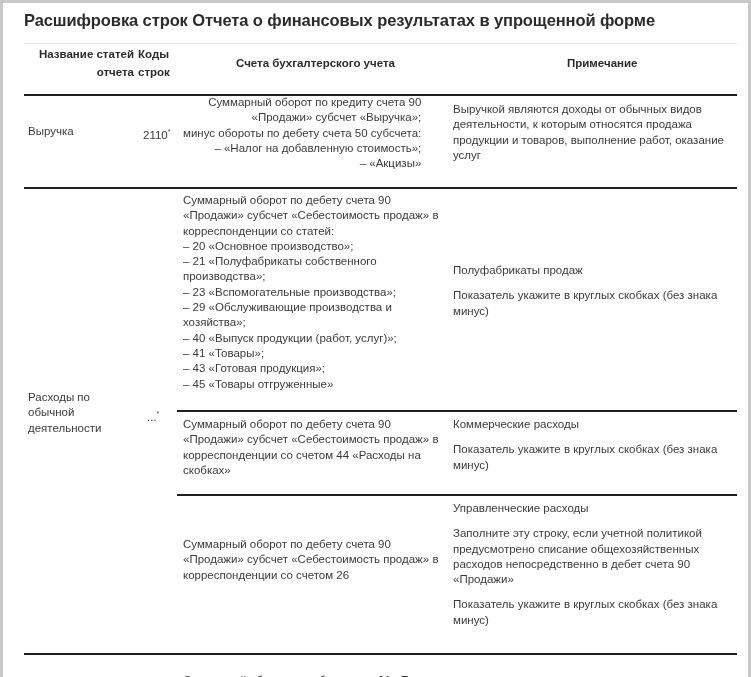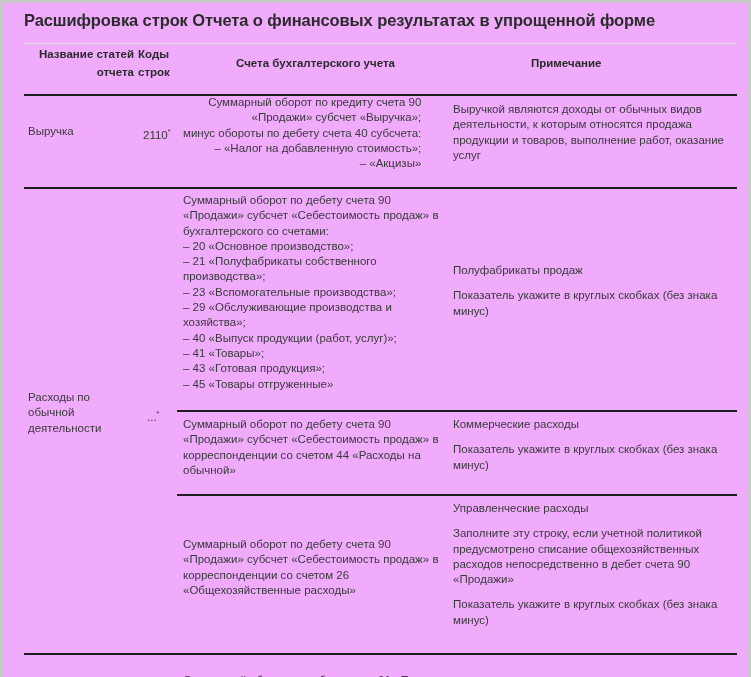--- a/index.html
+++ b/index.html
@@ -4,21 +4,21 @@
 <style>
   html, body { margin: 0; padding: 0; }
   body {
     width: 751px; height: 677px; overflow: hidden;
     background: #c8c8c8;
     font-family: "Liberation Sans", sans-serif;
     color: #3a3a3a;
   }
   .frame {
     position: absolute; left: 3px; top: 3px; width: 745px; height: 674px;
-    background: #f0abfc; overflow: hidden;
+    background: #ffffff; overflow: hidden;
   }
   .title {
     position: absolute; left: 21px; top: 8px;
     font-size: 16.5px; font-weight: bold; color: #2b2b2b; letter-spacing: -0.1px;
   }
   .hdr-line { position: absolute; left: 21px; right: 11px; top: 40px; height: 1px; background: #e2e2e2; }
   .th {
     position: absolute; font-size: 11.5px; font-weight: bold; color: #2b2b2b;
     line-height: 18px;
   }
@@ -39,32 +39,32 @@
 
   <div class="th" style="left:21px; top:42px; width:110px; text-align:right;">
     <div>Название статей</div>
     <div>отчета</div>
   </div>
   <div class="th" style="left:135px; top:42px;">
     <div>Коды</div>
     <div>строк</div>
   </div>
   <div class="th" style="left:233px; top:51px;">Счета бухгалтерского учета</div>
-  <div class="th" style="left:528px; top:51px;">Примечание</div>
+  <div class="th" style="left:564px; top:51px;">Примечание</div>
 
   <div class="rule" style="left:21px; width:713px; top:91px;"></div>
 
   <div class="t" style="left:25px; top:121px;">Выручка</div>
   <div class="t" style="left:140px; top:121px;">
     <span>2110</span><sup>*</sup>
   </div>
   <div class="t" style="left:180px; top:92px;text-align:right;">
     <p>Суммарный оборот по кредиту счета 90</p>
     <p>«Продажи» субсчет «Выручка»;</p>
-    <p>минус обороты по дебету счета 40 субсчета:</p>
+    <p>минус обороты по дебету счета 50 субсчета:</p>
     <p>– «Налог на добавленную стоимость»;</p>
     <p>– «Акцизы»</p>
   </div>
   <div class="t" style="left:450px; top:99px;">
     <p>Выручкой являются доходы от обычных видов</p>
     <p>деятельности, к которым относятся продажа</p>
     <p>продукции и товаров, выполнение работ, оказание</p>
     <p>услуг</p>
   </div>
 
@@ -75,21 +75,21 @@
     <p>обычной</p>
     <p>деятельности</p>
   </div>
   <div class="t" style="left:144px; top:403px;">
     <span>...</span><sup>*</sup>
   </div>
 
   <div class="t" style="left:180px; top:190px;">
     <p>Суммарный оборот по дебету счета 90</p>
     <p>«Продажи» субсчет «Себестоимость продаж» в</p>
-    <p>бухгалтерского со счетами:</p>
+    <p>корреспонденции со статей:</p>
     <p>– 20 «Основное производство»;</p>
     <p>– 21 «Полуфабрикаты собственного</p>
     <p>производства»;</p>
     <p>– 23 «Вспомогательные производства»;</p>
     <p>– 29 «Обслуживающие производства и</p>
     <p>хозяйства»;</p>
     <p>– 40 «Выпуск продукции (работ, услуг)»;</p>
     <p>– 41 «Товары»;</p>
     <p>– 43 «Готовая продукция»;</p>
     <p>– 45 «Товары отгруженные»</p>
@@ -100,36 +100,35 @@
     <p>Показатель укажите в круглых скобках (без знака</p>
     <p>минус)</p>
   </div>
 
   <div class="rule" style="left:174px; width:560px; top:407px;"></div>
 
   <div class="t" style="left:180px; top:414px;">
     <p>Суммарный оборот по дебету счета 90</p>
     <p>«Продажи» субсчет «Себестоимость продаж» в</p>
     <p>корреспонденции со счетом 44 «Расходы на</p>
-    <p>обычной»</p>
+    <p>скобках»</p>
   </div>
   <div class="t" style="left:450px; top:414px;">
     <p>Коммерческие расходы</p>
     <div class="gap"></div>
     <p>Показатель укажите в круглых скобках (без знака</p>
     <p>минус)</p>
   </div>
 
   <div class="rule" style="left:174px; width:560px; top:491px;"></div>
 
   <div class="t" style="left:180px; top:534px;">
     <p>Суммарный оборот по дебету счета 90</p>
     <p>«Продажи» субсчет «Себестоимость продаж» в</p>
     <p>корреспонденции со счетом 26</p>
-    <p>«Общехозяйственные расходы»</p>
   </div>
   <div class="t" style="left:450px; top:498px;">
     <p>Управленческие расходы</p>
     <div class="gap"></div>
     <p>Заполните эту строку, если учетной политикой</p>
     <p>предусмотрено списание общехозяйственных</p>
     <p>расходов непосредственно в дебет счета 90</p>
     <p>«Продажи»</p>
     <div class="gap"></div>
     <p>Показатель укажите в круглых скобках (без знака</p>

